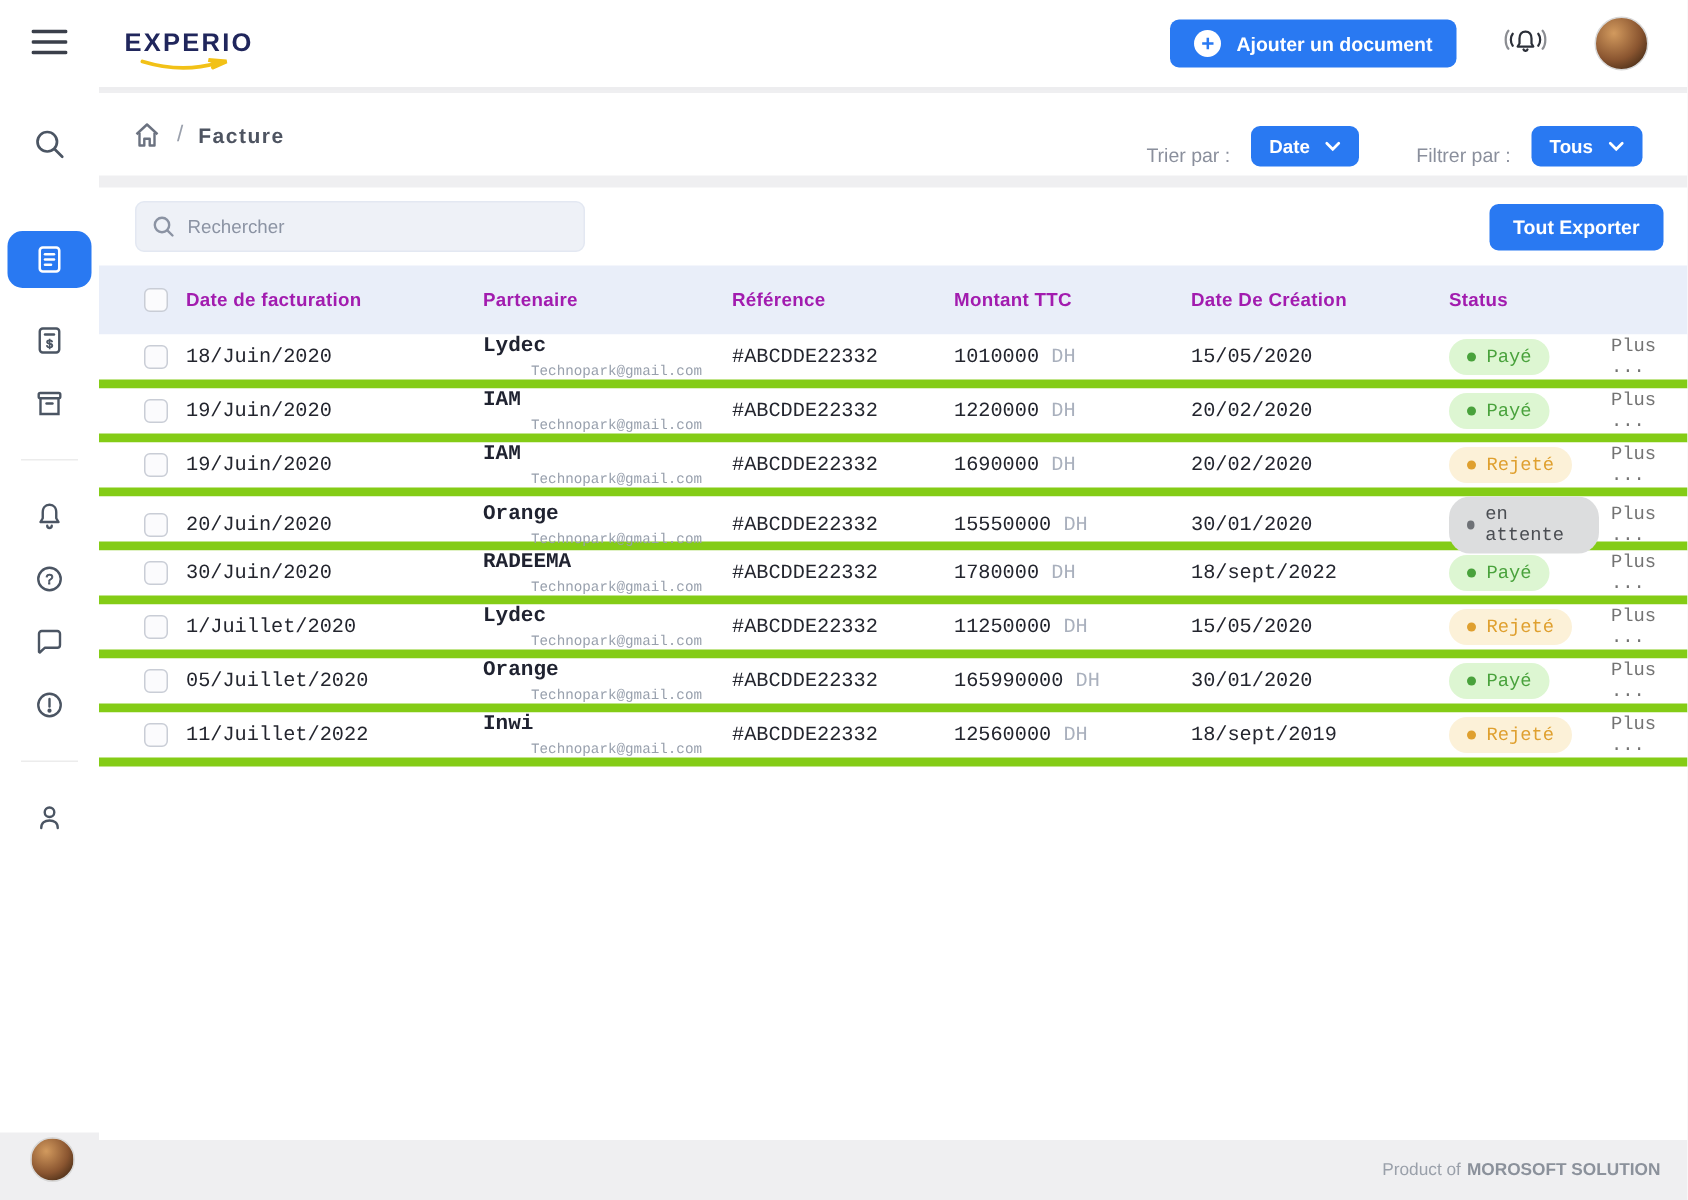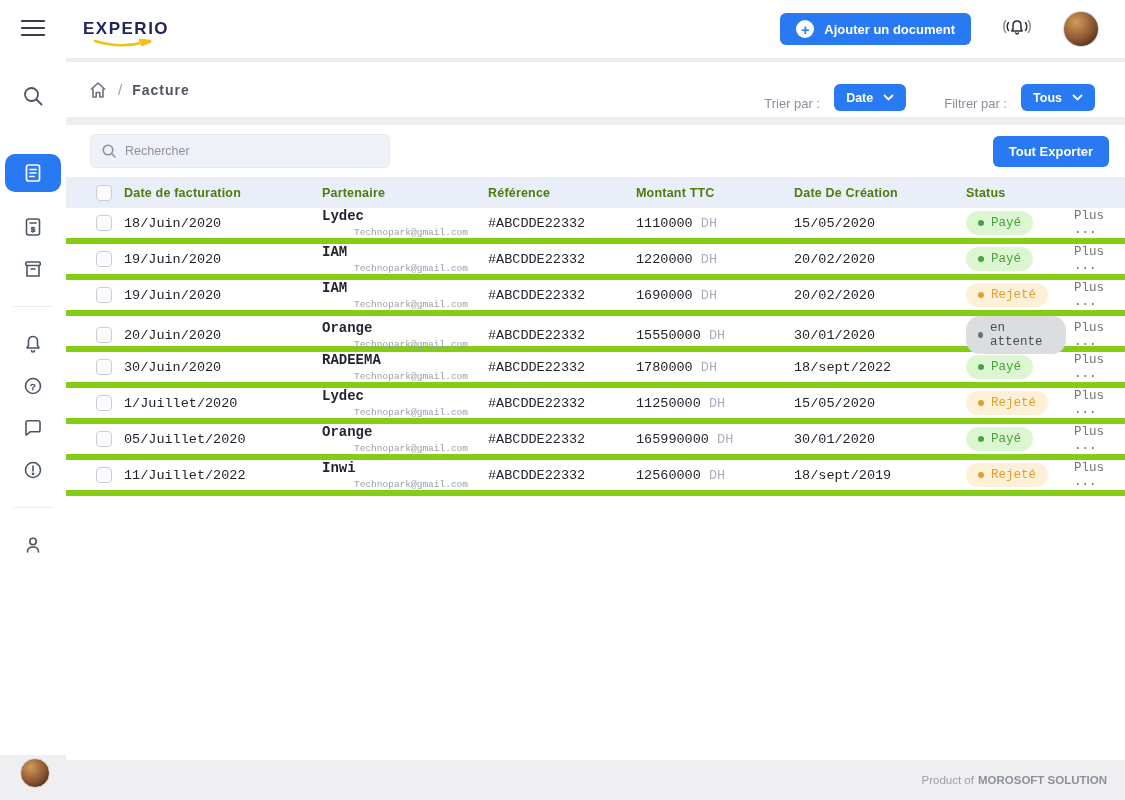--- a/index.html
+++ b/index.html
@@ -36,21 +36,21 @@
 
   
   .panel { position:absolute; left:66px; top:125px; width:1059px; height:635px; background:#fff; }
   .toolbar { height:52px; display:flex; align-items:center; padding:0 16px 0 24px; }
   .search-box { width:300px; height:30px; background:#eef1f7; border:1px solid #e3e8f2; border-radius:6px; display:flex; align-items:center; padding:16px 10px; gap:8px; }
   .search-box input { border:none; background:transparent; outline:none; font-size:12.5px; color:#555; width:100%; font-family:inherit; }
   .search-box input::placeholder { color:#8b93a3; }
   .toolbar .btn-primary { margin-left:auto; height:31px; }
 
   .grid { display:grid; grid-template-columns:58px 198px 166px 148px 158px 172px 100px 1fr; align-items:center; }
-  .thead { background:#e9eef9; height:31px; font-size:12.5px; font-weight:bold; color:#4d7c0f; letter-spacing:.2px; }
+  .thead { background:#e9eef9; height:46px; font-size:12.5px; font-weight:bold; color:#a21caf; letter-spacing:.2px; }
   .trow { height:36px; border-bottom:6px solid #84cc16; background:#fff; font-size:13.5px; color:#23252e;font-family:Liberation Mono, monospace; }
   .cell-check { display:flex; justify-content:flex-start; padding-left:30px; }
   .checkbox { width:16px; height:16px; border:1.5px solid #c9cdd6; border-radius:4px; background:#fbfbfd; cursor:pointer; display:inline-block; }
   .partner-name { font-size:14px; font-weight:bold; color:#1f2230; }
   .partner-email { font-size:9.5px; color:#98a0ad; margin-top:3px;margin-left:32px; }
   .dh { color:#a9b0bd; }
   .badge { display:inline-flex; align-items:center; gap:7px; padding:5px 12px; border-radius:14px; font-size:12.5px;justify-content:center; }
   .badge .dot { width:6px; height:6px; border-radius:50%; display:inline-block; }
   .badge.paid { background:#ddf6d2; color:#49a23c; }
   .badge.paid .dot { background:#49a23c; }
@@ -265,21 +265,21 @@
     <div class="cell-check">
           <span class="checkbox"></span>
         </div>
     <div>18/Juin/2020</div>
     <div>
       <div class="partner-name">Lydec</div>
       <div class="partner-email">Technopark@gmail.com</div>
     </div>
     <div>#ABCDDE22332</div>
     <div>
-      <span>1110000</span>
+      <span>1010000</span>
       <span class="dh">DH</span>
     </div>
     <div>15/05/2020</div>
     <div>
       <span class="badge paid">
         <span class="dot"></span>
         <span>Payé</span>
       </span>
     </div>
     <div class="more-link">Plus ...</div>

